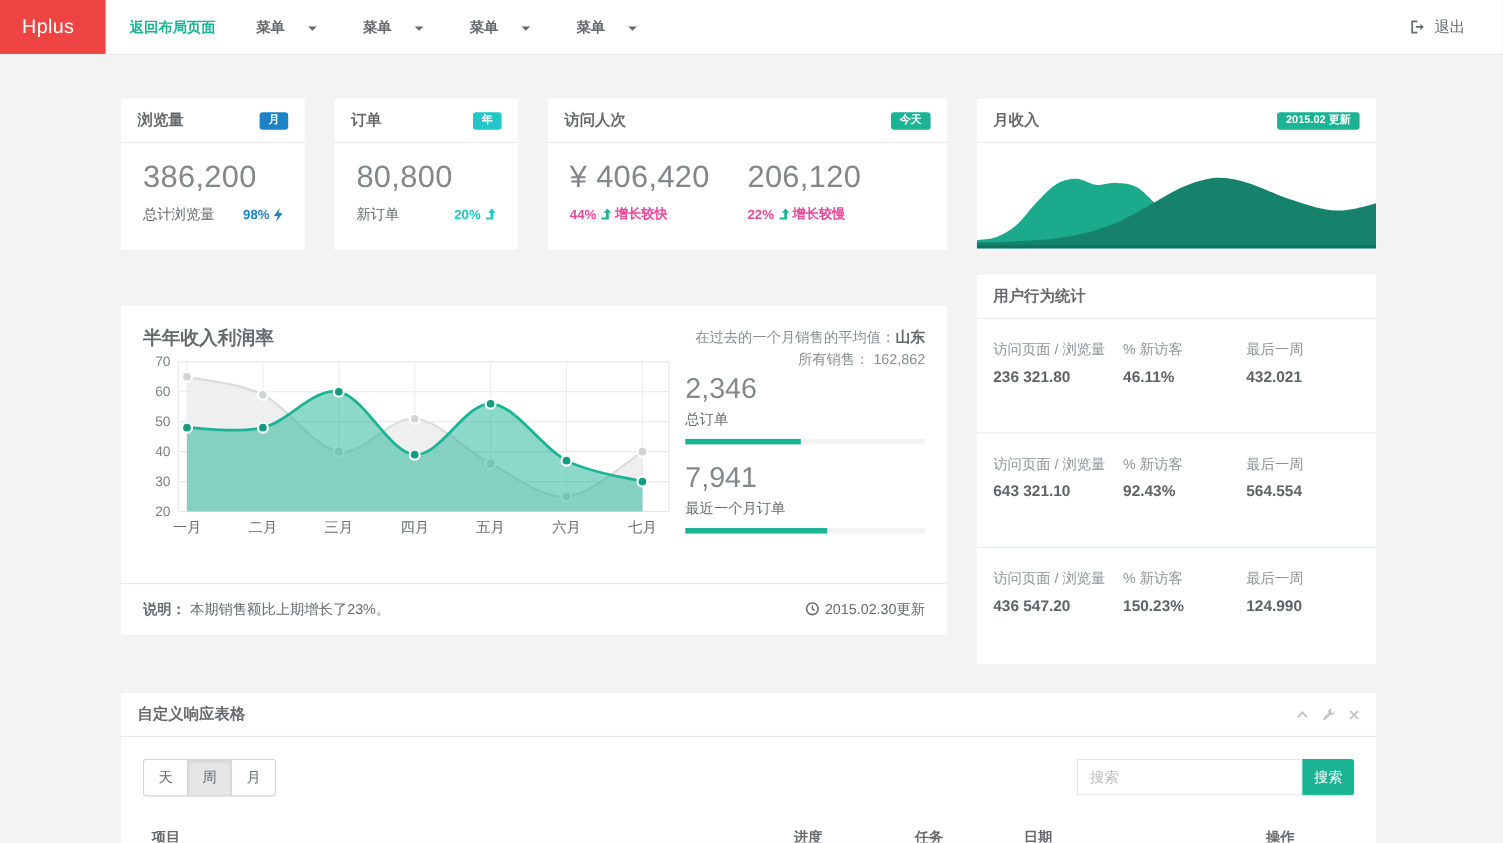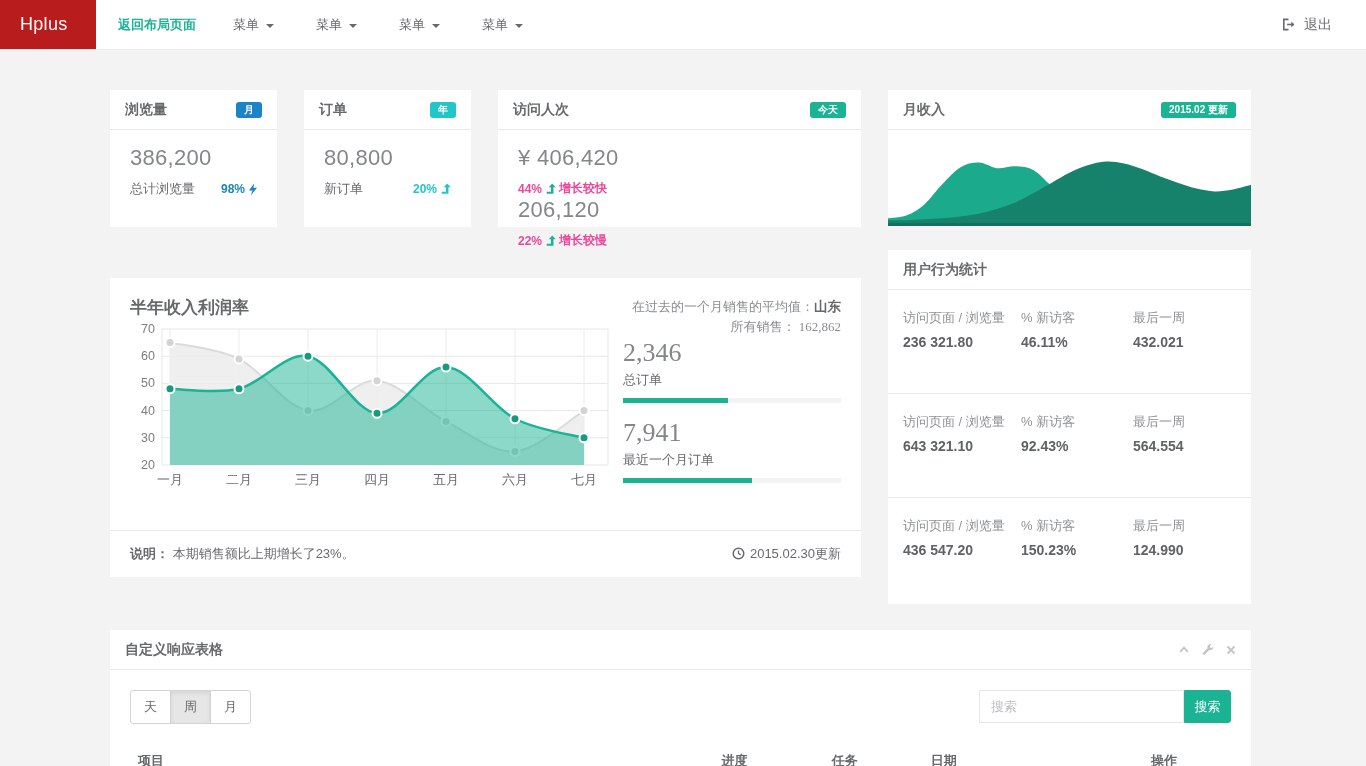--- a/index.html
+++ b/index.html
@@ -4,57 +4,57 @@
 <style>
   * { box-sizing: border-box; margin: 0; padding: 0; }
   html,body { width:1366px; height:766px; overflow:hidden; }
   body {
     background:#f3f3f4;
     font-family:"Liberation Sans","DejaVu Sans",sans-serif;
     color:#676a6c; font-size:13px;
   }
   
   .navbar { height:50px; background:#fff; border-bottom:1px solid #e7eaec; display:flex; align-items:stretch; }
-  .brand { width:96px; background:#b91c1c; color:#fff; font-size:18px; display:flex; align-items:center; padding-left:20px; letter-spacing:.3px; cursor:pointer; }
+  .brand { width:96px; background:#ef4444; color:#fff; font-size:18px; display:flex; align-items:center; padding-left:20px; letter-spacing:.3px; cursor:pointer; }
   .back-link { color:#1ab394; font-weight:bold; font-size:13px; display:flex; align-items:center; margin:0 16px 0 22px; cursor:pointer; text-decoration:none; }
-  .nav-menu { display:flex; align-items:center; gap:7px; padding:0 21px; font-size:13px; font-weight:normal; color:#676a6c; cursor:pointer; }
+  .nav-menu { display:flex; align-items:center; gap:21px; padding:0 21px; font-size:13px; font-weight:bold; color:#676a6c; cursor:pointer; }
   .caret { width:0; height:0; border-left:4px solid transparent; border-right:4px solid transparent; border-top:4px solid #676a6c; margin-top:2px; }
   .logout { margin-left:auto; display:flex; align-items:center; gap:8px; padding-right:34px; font-size:14px; color:#676a6c; cursor:pointer; }
   .logout svg { display:block; }
   
   .content { padding:40px 0 0 110px; }
   .row1 { display:flex; gap:27px; margin-bottom:23px; }
   .rowmid { display:flex; gap:27px; align-items:center; margin-bottom:26px; }
   .ibox { background:#fff; }
   .ibox-title { height:40px; border-bottom:1px solid #e7eaec; display:flex; align-items:center; justify-content:space-between; padding:0 15px; }
   .ibox-title h5 { font-size:14px; font-weight:bold; color:#676a6c; }
   .badge { color:#fff; font-size:10px; font-weight:600; padding:3px 8px; border-radius:3px; line-height:1; }
   .badge.blue { background:#1c84c6; }
   .badge.cyan { background:#23c6c8; }
   .badge.green { background:#1ab394; }
   .ibox-content { padding:15px 20px; }
   
   .card-s { width:167px; height:137px; }
   .card-l { width:363px; height:137px; }
-  .stat-value { font-size:22px; font-weight:300; color:#83878a; letter-spacing:.3px; }
+  .stat-value { font-size:28px; font-weight:300; color:#83878a; letter-spacing:.3px; }
   .stat-row { display:flex; justify-content:space-between; align-items:center; margin-top:9px; font-size:13px; }
   .delta { font-weight:bold; font-size:12px; display:inline-flex; align-items:center; gap:3px; }
   .delta.blue { color:#1c84c6; } .delta.cyan { color:#23c6c8; } .delta.green { color:#ec4899; }
-  .visits-cols { display:flex;flex-direction:column; }
+  .visits-cols { display:flex; }
   .visits-col { width:50%; }
   .visits-col .note { margin-top:9px; }
   #mountain-chart { display:block; }
   .card-l .nopad { padding:0; }
   
   .main-panel { width:751px; height:299px; display:flex; flex-direction:column; }
   .main-body { display:flex; padding:18px 20px 0 20px; flex:1; }
   .chart-col { flex:1; }
   .chart-col h2 { font-size:17px; font-weight:bold; color:#676a6c; }
   .chart-col .sub { font-size:13px; color:#9a9ea0; margin-top:3px; }
-  .stats-col { width:218px;font-family:Liberation Serif, serif; }
+  .stats-col { width:218px; }
   .avg-block { text-align:right; font-size:13px; color:#8a8e90; line-height:1.6; }
   .avg-block b { color:#676a6c; font-size:13.5px; }
   .mini-stat h2 { font-size:26px; font-weight:300; color:#83878a; }
   .mini-stat .lbl { font-size:13px; margin-top:3px; color:#676a6c; }
   .progress { height:5px; background:#f3f3f4; margin:9px 0 15px 0; }
   .progress-bar { height:100%; background:#1ab394; }
   .main-footer { border-top:1px solid #e7eaec; padding:14px 20px; display:flex; justify-content:space-between; font-size:13px; color:#676a6c; }
   .main-footer .upd { display:inline-flex; align-items:center; gap:5px; color:#676a6c; }
   
   .behavior-panel { width:363px; height:354px; }

